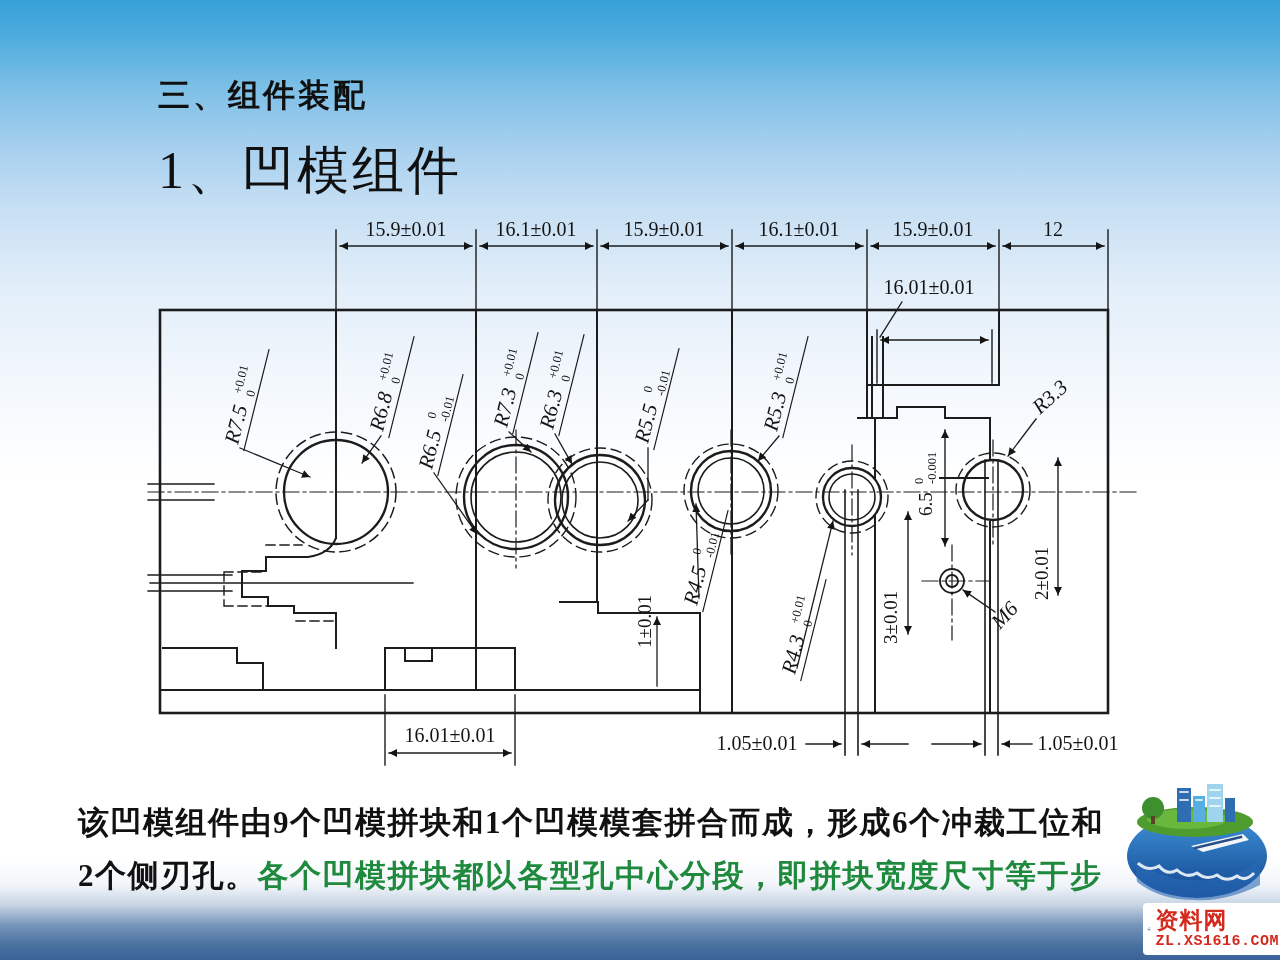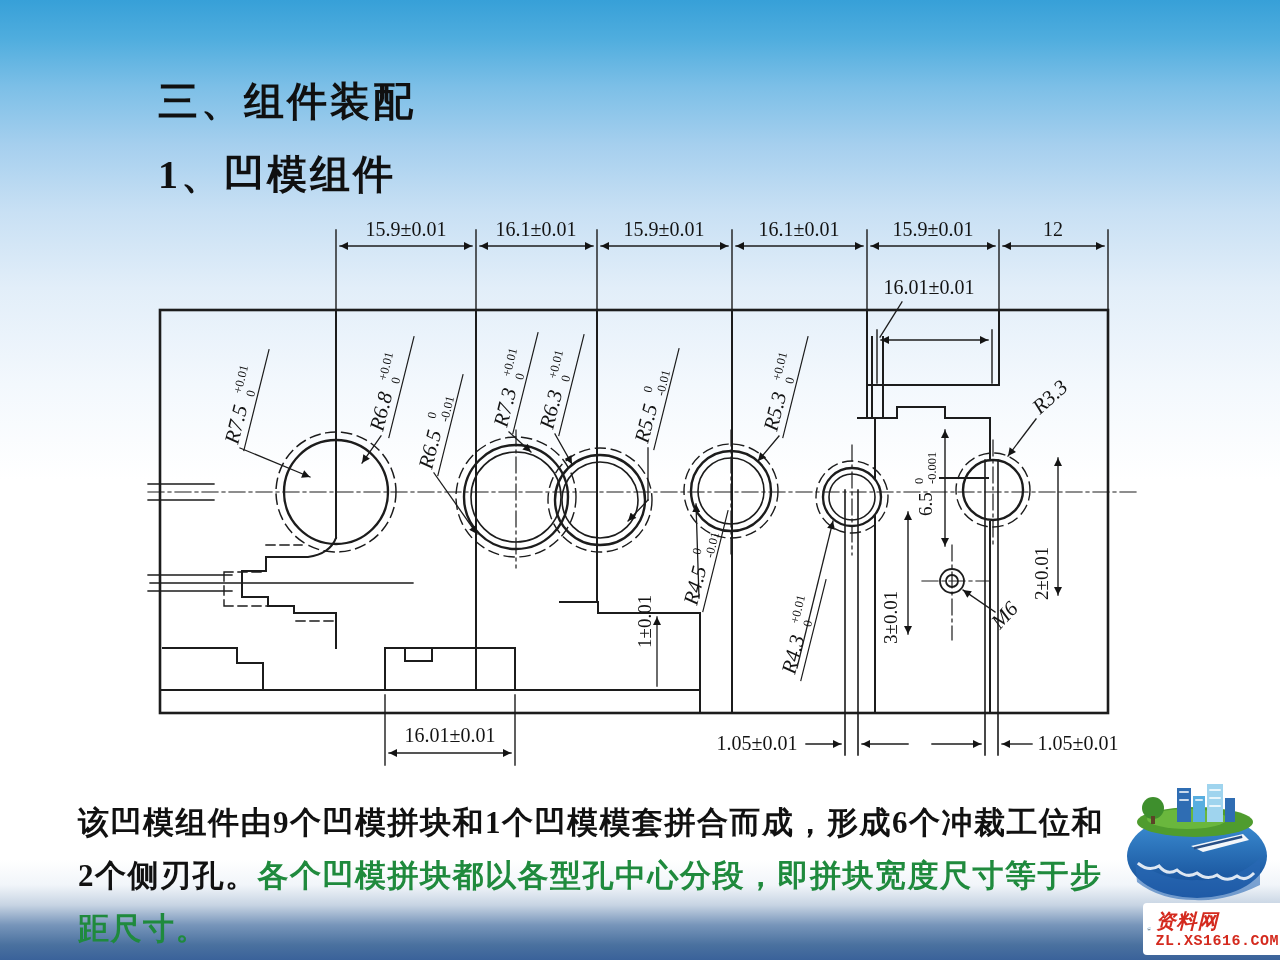--- a/index.html
+++ b/index.html
@@ -1,34 +1,34 @@
 <!DOCTYPE html>
 <html><head>
 <meta charset="utf-8">
 <style>
   html,body{margin:0;padding:0;}
   body{width:1280px;height:960px;overflow:hidden;position:relative;
        font-family:"Liberation Serif",serif;
        background:linear-gradient(180deg,#37a0d8 0%,#4fadde 4%,#7cbfe7 9%,#a5cfee 15%,#c8e0f4 22%,#e2eef9 30%,#f3f8fd 40%,#ffffff 50%,#ffffff 100%);}
   .titles{position:absolute;left:158px;top:74px;color:#101010;}
-  .t1{font-size:40px;font-weight:700;letter-spacing:3px;}
-  .t2{font-size:40px;font-weight:700;letter-spacing:3px;margin-top:18px;}
+  .t1{font-size:32px;font-weight:700;letter-spacing:3px;}
+  .t2{font-size:52px;font-weight:400;letter-spacing:3px;margin-top:18px;}
   .bodytext{position:absolute;left:78px;top:796px;width:1115px;z-index:5;
             font-size:31px;font-weight:700;line-height:53px;letter-spacing:1.5px;color:#111;font-family:Liberation Serif, serif;}
   .green{color:#1f8a3d;margin-top:48px;}
   .bottomband{position:absolute;left:0;top:860px;width:1280px;height:100px;z-index:1;
       background:linear-gradient(180deg,rgba(255,255,255,0) 0%,rgba(230,237,245,.55) 25%,#c7d4e3 45%,#7795ba 65%,#4a719f 85%,#3a629a 100%);}
   svg text{fill:#141414;}
   .dimtxt{font:20px "Liberation Serif",serif;}
   .dtxt{font:italic 21px "Liberation Serif",serif;}
   .dtxt2{font:19px "Liberation Serif",serif;}
   .ttxt{font:12.5px "Liberation Serif",serif;}
   .wm{position:absolute;left:1143px;top:903px;width:140px;height:52px;background:#fff;
       border-radius:4px;display:flex;align-items:center;gap:4px;padding:2px 4px;box-sizing:border-box;z-index:6;}
-  .wm .name{color:#d42a1e;font-size:20px;font-weight:700;line-height:24px;letter-spacing:1px;font-style:italic;}
+  .wm .name{color:#d42a1e;font-size:23px;font-weight:700;line-height:24px;letter-spacing:1px;}
   .wm .url{color:#d42a1e;font-size:15px;font-weight:700;letter-spacing:.5px;font-family:"Liberation Mono",monospace;}
 </style>
 </head>
 <body>
 
 <div class="titles">
   <div class="t1">三、组件装配</div>
   <div class="t2">1、凹模组件</div>
 </div>
 
@@ -247,21 +247,20 @@
     <circle cx="28" cy="18" r="11" fill="#3e8f2d"></circle>
     <rect x="26" y="26" width="4" height="8" fill="#5c4327"></rect>
     <path d="M66,56 L118,44 L124,50 L78,62 Z" fill="#f2f6fa"></path>
     <path d="M70,58 L116,47" stroke="#274f86" stroke-width="2.5"></path>
   </g>
 </svg>
 
 <div class="bodytext">
   <div><span>该凹模组件由9个凹模拼块和1个凹模模套拼合而成，形成6个冲裁工位和</span></div>
   <div><span>2个侧刃孔。</span><span class="green">各个凹模拼块都以各型孔中心分段，即拼块宽度尺寸等于步</span></div>
-  <div><span class="green">距尺寸。</span></div>
 </div>
 
 <div class="wm">
   <svg width="52" height="40" viewBox="0 0 52 40">
     <ellipse cx="26" cy="20" rx="24" ry="14" fill="none" stroke="#1a6fb5" stroke-width="3" transform="rotate(-14 26 20)"></ellipse>
     <text x="8" y="28" font-family="Liberation Serif,serif" font-style="italic" font-weight="bold" font-size="24" fill="#1a5fae">X</text>
     <text x="24" y="30" font-family="Liberation Serif,serif" font-style="italic" font-weight="bold" font-size="24" fill="#e04a1f">S</text>
   </svg>
   <div>
     <div class="name">资料网</div>

